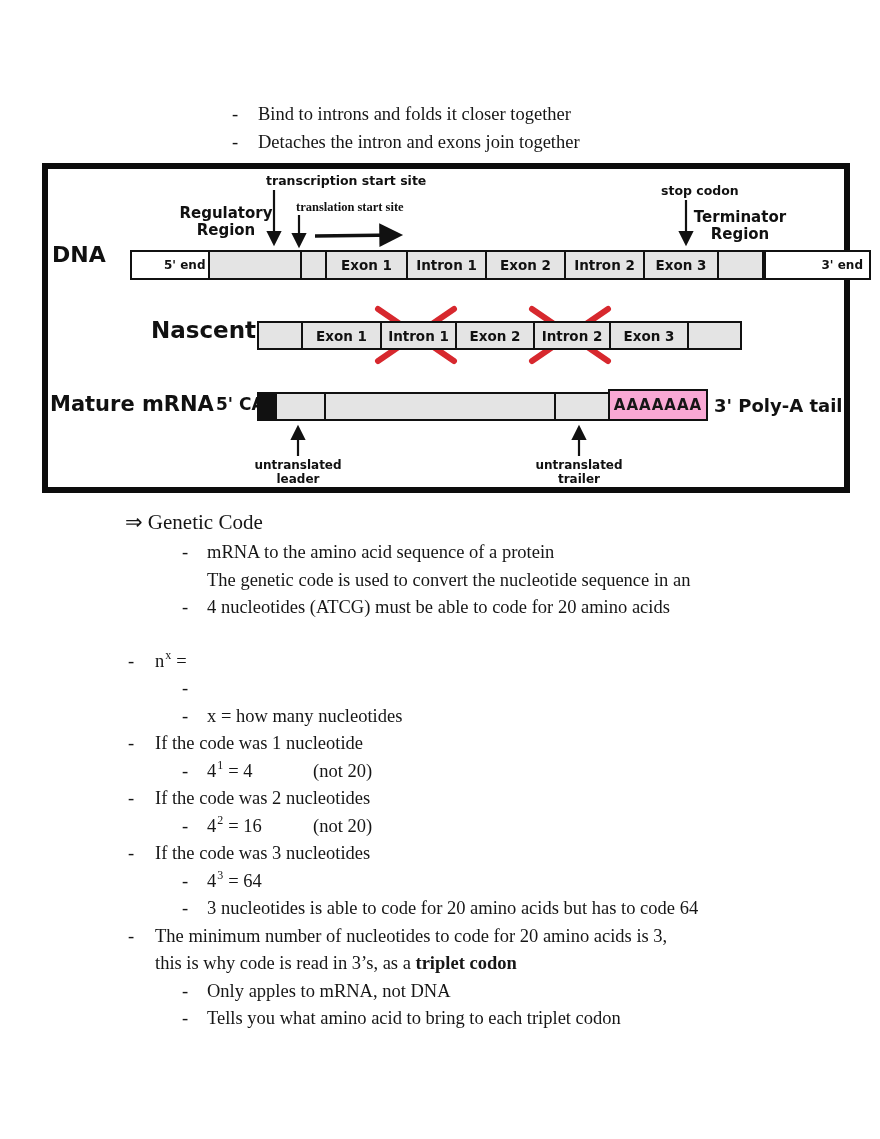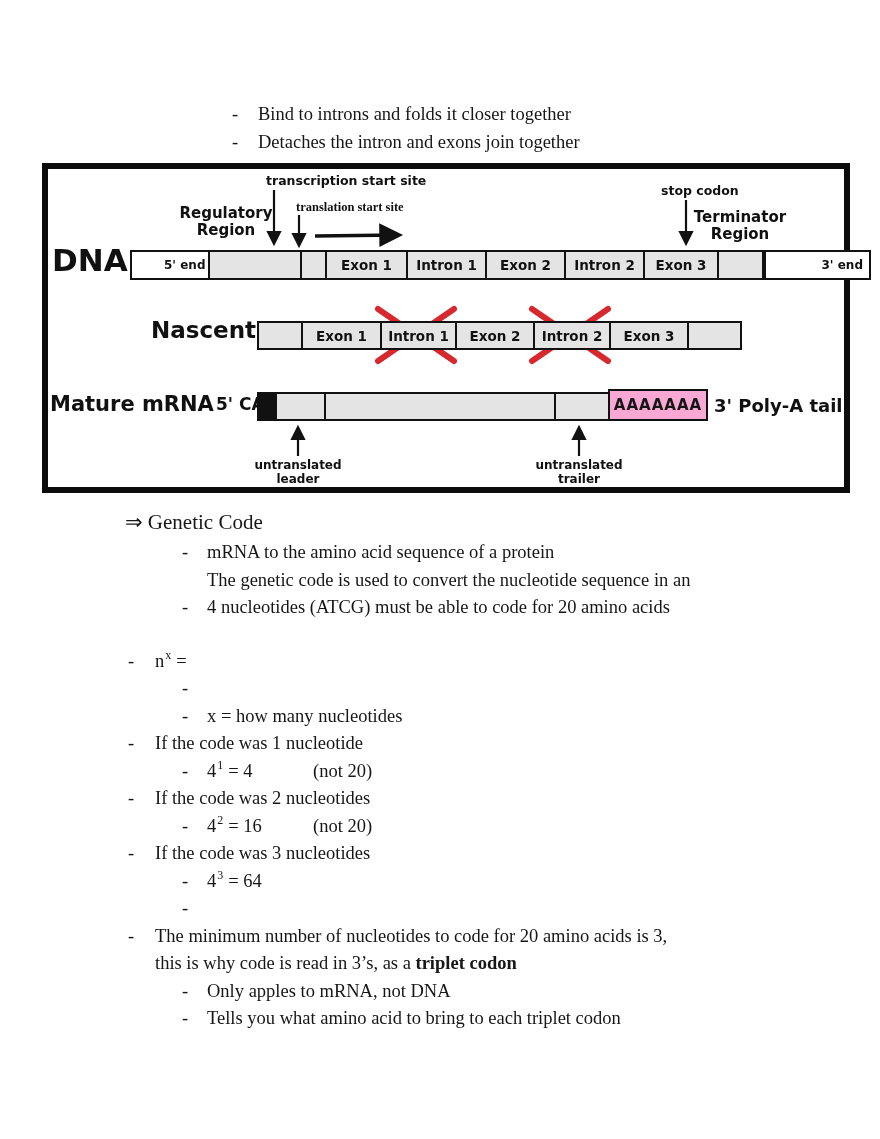--- a/index.html
+++ b/index.html
@@ -92,21 +92,21 @@
       <line x1="484" y1="192" x2="560" y2="140"></line>
     </g>
   </svg>
 
   <div class="dlabel hand" style="left:218px;top:4px;">transcription start site</div>
   <div class="dlabel hand" style="left:248px;top:31px;font-family:Liberation Serif, serif;">translation start site</div>
   <div class="dlabel hand" style="left:613px;top:14px;">stop codon</div>
   <div class="regionlbl hand" style="left:120px;top:36px;width:116px;">Regulatory Region</div>
   <div class="regionlbl hand" style="left:637px;top:40px;width:110px;">Terminator Region</div>
 
-  <div class="big hand abs" style="left:4px;top:73px;font-size:31px;">DNA</div>
+  <div class="big hand abs" style="left:4px;top:73px;font-size:22px;">DNA</div>
   <div class="big hand abs" style="left:103px;top:148px;font-size:23px;">Nascent</div>
   <div class="big hand abs" style="left:2px;top:223px;font-size:21px;">Mature mRNA</div>
   <div class="big hand abs" style="left:134px;top:225px;font-size:17px;margin-left:34px;">5' CAP</div>
 
   <div class="bar" style="left:82px;top:81px;height:30px;">
     <div class="cell white startlbl" style="width:50px;">5' end</div>
     <div class="cell" style="width:92px;"></div>
     <div class="cell" style="width:25px;"></div>
     <div class="cell" style="width:81px;">Exon 1</div>
     <div class="cell" style="width:79px;">Intron 1</div>
@@ -191,20 +191,21 @@
   <div class="row lvl1">
     <span class="dash">-</span>
     <span class="txt">If the code was 3 nucleotides</span>
   </div>
   <div class="row lvl2">
     <span class="dash">-</span>
     <span class="txt"><span>4</span><sup>3</sup><span>= 64</span></span>
   </div>
   <div class="row lvl2">
     <span class="dash">-</span>
+    <span class="txt">3 nucleotides is able to code for 20 amino acids but has to code 64</span>
   </div>
 
   <div class="row lvl1">
     <span class="dash">-</span>
     <span class="txt">
       <span class="line" style="display:block;">The minimum number of nucleotides to code for 20 amino acids is 3,</span>
       <span class="line" style="display:block;"><span>this is why code is read in 3’s, as a </span><b>triplet codon</b></span>
     </span>
   </div>
   <div class="row lvl2">

